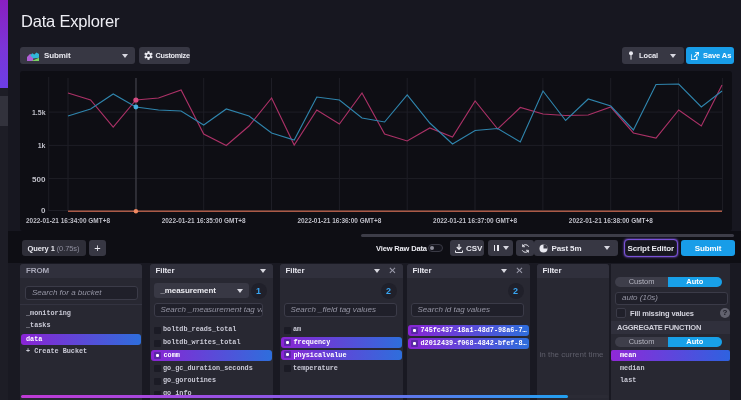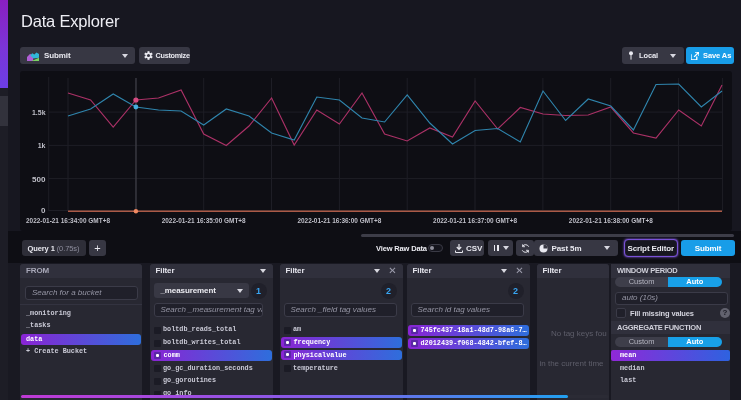--- a/index.html
+++ b/index.html
@@ -256,27 +256,25 @@
     </div>
   <div class="selrow mono" style="left:1px; top:73.5px; width:121px; height:11px; line-height:11px; padding-left:13px;">d2012439-f068-4842-bfef-8…</div>
   <div class="cboxsel" style="left:4px; top:75.5px;">
       <i></i>
     </div>
 </div>
 
 <div class="card" style="left:536.5px; width:72.5px;">
   <div class="chead chead2">Filter</div>
   <div class="abs" style="left:0; top:64.5px; width:140px; text-align:left; font-size:8px; color:#5e5e6a;">
-    <div style="padding-left:14.5px;">No tag keys fou</div>
     <div style="padding-left:3px; margin-top:21px;">in the current time</div>
   </div>
 </div>
 
 <div class="card" style="left:611px; width:119px; border-radius:0;">
-  <div class="chead" style="color:#d0d0da; font-size:7.5px; letter-spacing:-0.25px;">WINDOW PERIOD</div>
   <div class="seg" style="left:4px; top:13px; width:106.5px;">
       <div class="l">Custom</div>
       <div class="r">Auto</div>
     </div>
   <div class="cinput" style="left:4px; top:28px; width:113px; height:12.5px; line-height:10.5px;">auto (10s)</div>
   <div class="abs" style="left:5px; top:43.5px; width:10px; height:10px; background:#20202a; border:1px solid #3b3b48; border-radius:2px;"></div>
   <div class="plabel" style="left:19px; top:44.5px;">Fill missing values</div>
   <div class="abs" style="left:109px; top:44px; width:10px; height:10px; border-radius:50%; background:#62626e; color:#1b1b24; font-size:8px; font-weight:bold; text-align:center; line-height:10px;">?</div>
   <div class="chead" style="top:56.5px; color:#d0d0da; font-size:7.5px; letter-spacing:-0.25px;">AGGREGATE FUNCTION</div>
   <div class="seg" style="left:4px; top:72.5px; width:106.5px;">

